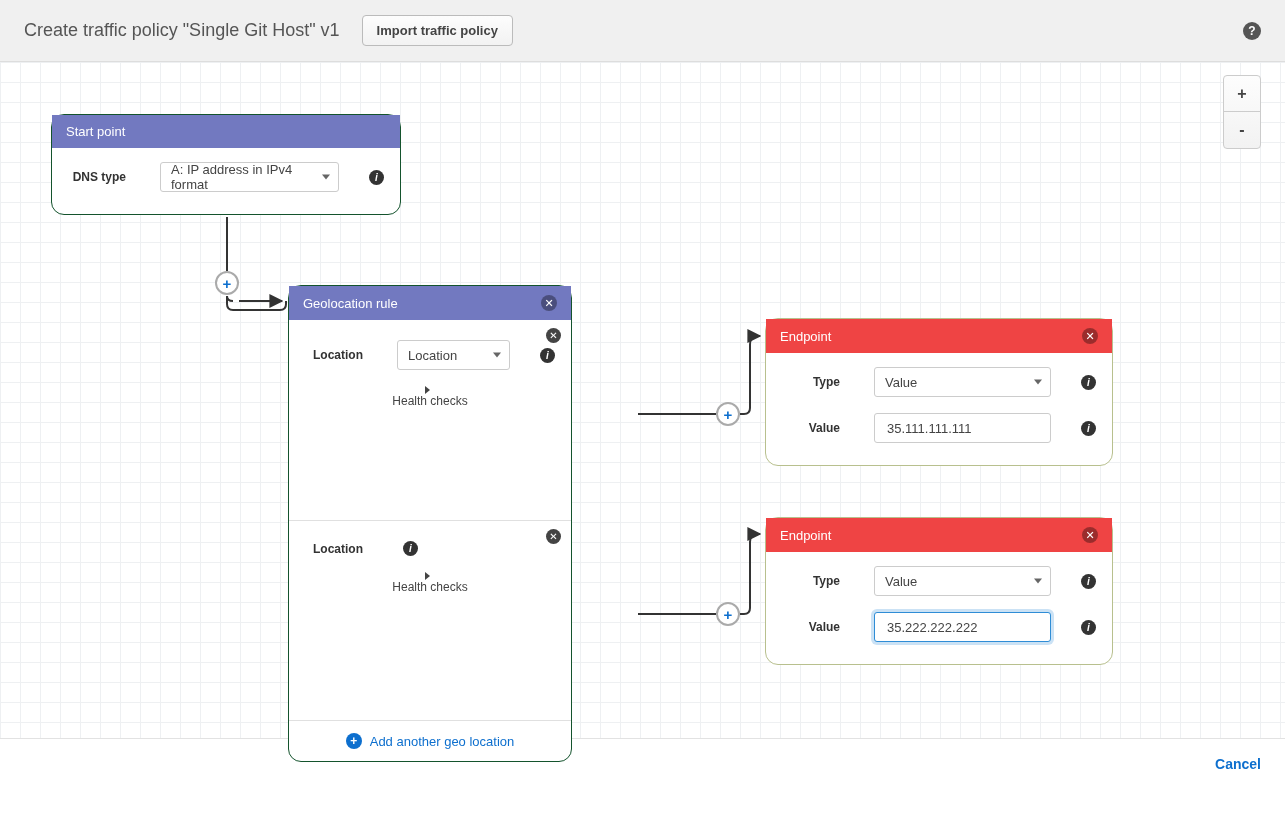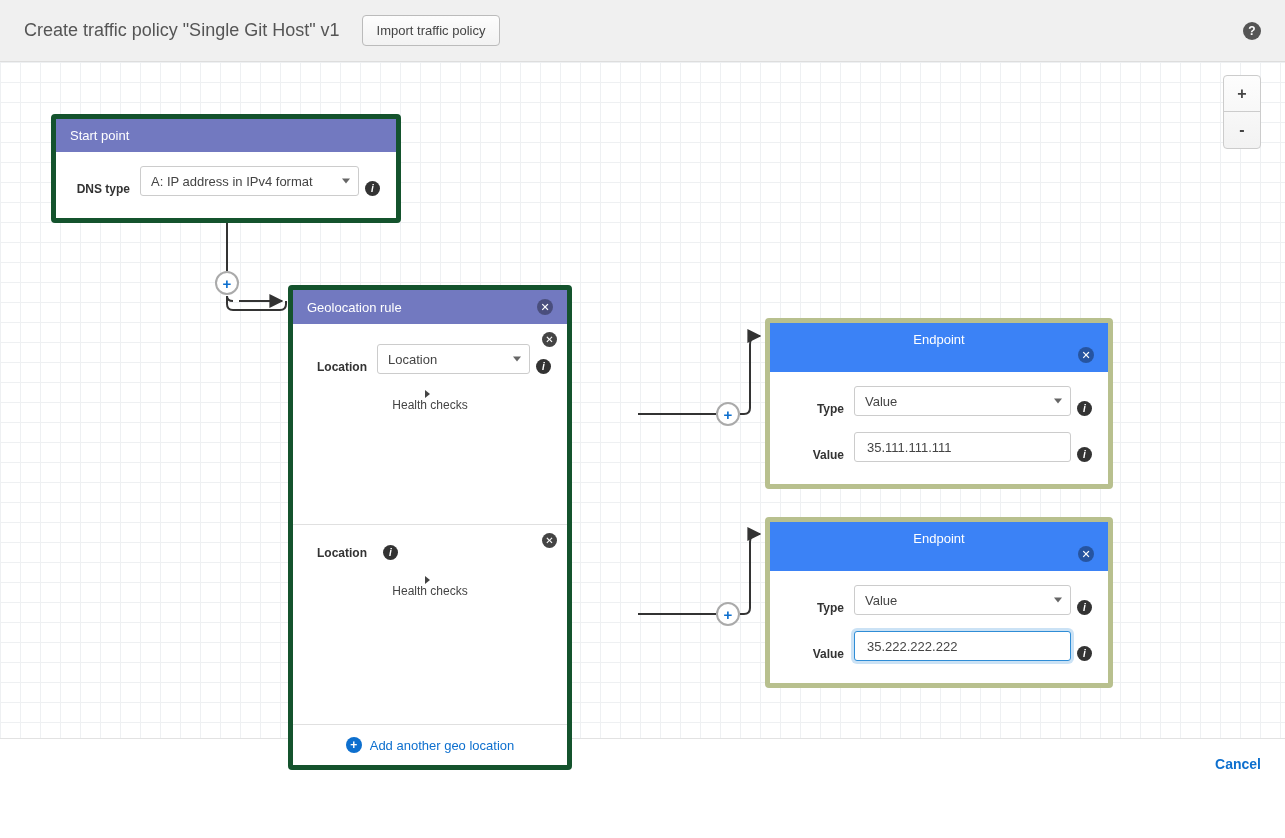--- a/index.html
+++ b/index.html
@@ -1,42 +1,42 @@
 <!DOCTYPE html>
 <html><head>
 <meta charset="utf-8">
 <style>
   * { box-sizing: border-box; }
   html, body { margin:0; padding:0; font-family: "Helvetica Neue", Arial, sans-serif; font-size:13px; color:#333; }
   body { background:#fff; width:1285px; height:838px; overflow:hidden; }
 
   .topbar { height:62px; background:#f0f0f0; border-bottom:1px solid #ddd; display:flex; align-items:center; padding:0 24px; }
   .topbar-title { font-size:18px; font-weight:400; color:#555; }
-  .import-btn { margin-left:22px; padding:7px 14px; background:linear-gradient(#fdfdfd,#f2f2f2); border:1px solid #bbb; border-radius:4px; font-size:13px; font-weight:400; color:#444; cursor:pointer; }
+  .import-btn { margin-left:22px; padding:7px 14px; background:linear-gradient(#fdfdfd,#f2f2f2); border:1px solid #bbb; border-radius:4px; font-size:13px; font-weight:700; color:#444; cursor:pointer; }
   .help-icon { margin-left:auto; width:18px; height:18px; border-radius:50%; background:#555; color:#fff; display:flex; align-items:center; justify-content:center; font-size:12px; font-weight:700; }
 
   .canvas-wrap { position:relative; height:726px; background:#fff; overflow:hidden; }
   .grid-bg { position:absolute; inset:0;
     background-image:
       linear-gradient(#eef0f2 1px, transparent 1px),
       linear-gradient(90deg, #eef0f2 1px, transparent 1px);
     background-size: 20px 20px;
   }
 
   .zoom-controls { position:absolute; right:24px; top:13px; width:38px; border:1px solid #ccc; border-radius:4px; background:linear-gradient(#fdfdfd,#f2f2f2); z-index:50; }
   .zoom-btn { height:36px; display:flex; align-items:center; justify-content:center; font-size:16px; font-weight:700; color:#444; cursor:pointer; }
   .zoom-btn.plus { border-bottom:1px solid #ccc; }
 
-  .node { position:absolute; background:#fff; border:5px solid #14532d; border-radius:4px; box-shadow:0 0 0 rgba(0,0,0,0.05); }
+  .node { position:absolute; background:#fff; border:1px solid #14532d; border-radius:13px; box-shadow:0 0 0 rgba(0,0,0,0.05); }
   .node-hdr { padding:9px 14px; font-size:13px; font-weight:400; color:#fff; display:flex; align-items:center; }
   .node-hdr.purple { background:#7279c0; }
-  .node-hdr.olive { background:#3b82f6;flex-direction:column; }
+  .node-hdr.olive { background:#ef4444; }
   .hdr-close { margin-left:auto; width:16px; height:16px; border-radius:50%; background:rgba(0,0,0,0.35); color:#fff; display:flex; align-items:center; justify-content:center; font-size:11px; cursor:pointer; }
   .node-body { padding:14px 16px 6px 16px; }
-  .form-row { display:flex; align-items:flex-end; margin-bottom:16px; }
+  .form-row { display:flex; align-items:center; margin-bottom:16px;gap:24px; }
   .form-label { width:68px; text-align:right; font-size:12px; font-weight:700; color:#333; padding-right:10px; }
   .form-select, .form-input { flex:1; height:30px; border:1px solid #ccc; border-radius:3px; padding:0 24px 0 10px; font-size:13px; color:#444; background:#fff; position:relative; display:flex; align-items:center; }
   .form-input input { border:none; outline:none; width:100%; font-size:13px; color:#444; }
   .form-input.focused { border:1px solid #2f8dd6; box-shadow:0 0 0 3px rgba(47,141,214,0.25); }
   .caret { position:absolute; right:8px; top:50%; transform:translateY(-50%); width:0; height:0; border-left:4px solid transparent; border-right:4px solid transparent; border-top:5px solid #666; }
   .info { margin-left:6px; width:15px; height:15px; border-radius:50%; background:#333; color:#fff; display:flex; align-items:center; justify-content:center; font-size:10px; font-weight:700; font-style:italic; flex-shrink:0; }
 
   .sec-close-sm { position:absolute; right:10px; top:8px; width:15px; height:15px; border-radius:50%; background:#444; color:#fff; display:flex; align-items:center; justify-content:center; font-size:10px; cursor:pointer; }
   .section { position:relative; border-top:1px solid #e0e0e0; padding:20px 16px 6px 16px; }
   .section.first { border-top:none; }

